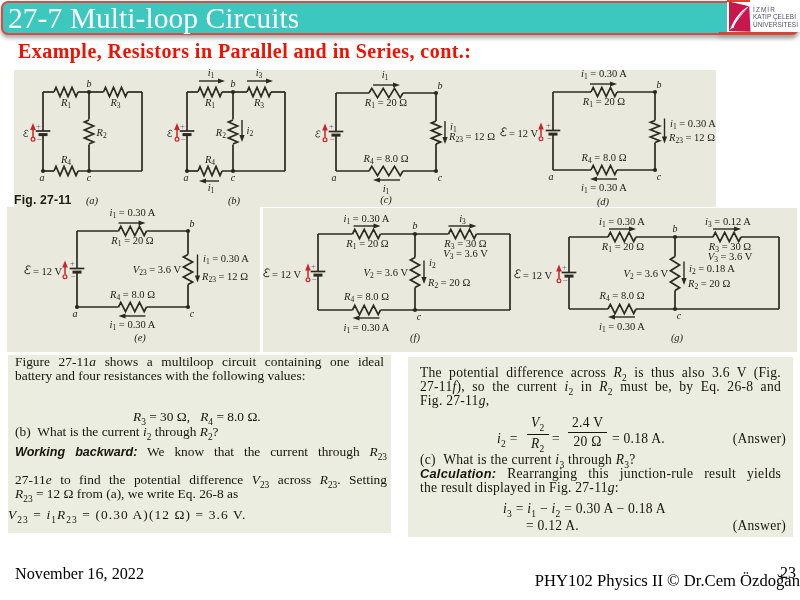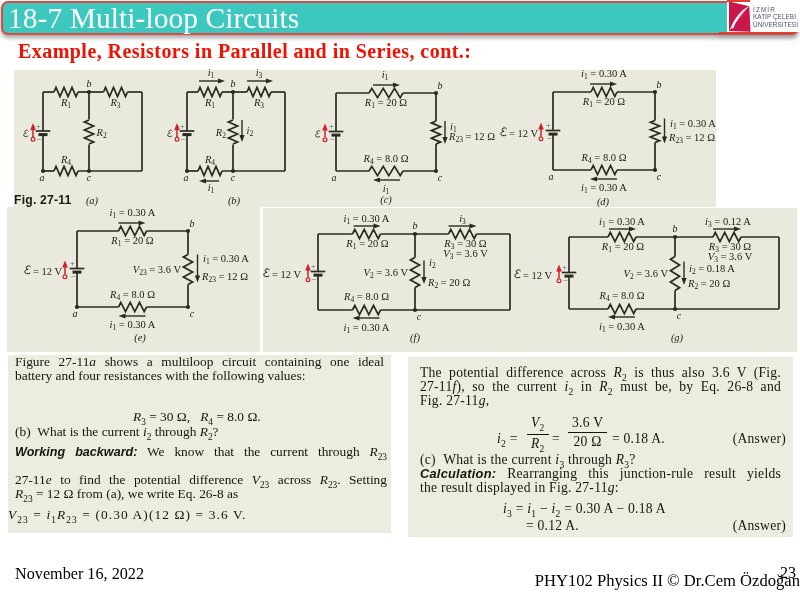--- a/index.html
+++ b/index.html
@@ -5,21 +5,21 @@
 body{font-family:"Liberation Serif",serif;position:relative}
 .abs{position:absolute}
 .panel{position:absolute;background:#e9eadd}
 .tp{position:absolute;background:#ebede0;color:#16150e}
 .jl{text-align:justify;text-align-last:justify}
 sub{font-size:70%}
 </style></head>
 <body>
 
 <div class="abs" style="left:1px;top:1px;width:794px;height:30px;background:#3cc7bf;border:2px solid #dc4a41;border-radius:7px;box-shadow:0 3px 4px rgba(110,110,110,0.6)"></div>
-<div class="abs" style="left:8px;top:2px;width:600px;height:32px;color:#fff;font-size:29.5px;line-height:32px;letter-spacing:0.05px">18-7 Multi-loop Circuits</div>
+<div class="abs" style="left:8px;top:2px;width:600px;height:32px;color:#fff;font-size:29.5px;line-height:32px;letter-spacing:0.05px">27-7 Multi-loop Circuits</div>
 
 <div class="abs" style="left:727px;top:0px;width:73px;height:32px;background:#fff"></div>
 <div class="abs" style="left:719px;top:31.5px;width:76px;height:2.5px;background:#d8422e;box-shadow:0 3px 4px rgba(110,110,110,0.6)"></div>
 <div class="abs" style="left:727px;top:0px;width:23px;height:1.5px;background:#d8422e"></div>
 <svg class="abs" style="left:721px;top:0px" width="79" height="32" viewBox="0 0 79 32">
   <polygon points="8,1.5 28.3,6.3 29.5,31.8 8,31" fill="#c9174d"></polygon>
   <path d="M9.5,28.5 C13,19 20,10 27.5,6.5 C21,12 15,20 12.5,28 Z" fill="#fff"></path>
   <path d="M9,29.5 C14,24 20,14 27.5,6.5" stroke="#fff" stroke-width="0.8" fill="none"></path>
   <text x="32" y="11.5" font-size="6.4" font-family="Liberation Sans" fill="#50506a" letter-spacing="1.1">İZMİR</text>
   <text x="32" y="19.3" font-size="6.4" font-family="Liberation Sans" fill="#50506a" letter-spacing="0.05">KATİP ÇELEBİ</text>
@@ -352,21 +352,21 @@
   <div class="abs jl" style="left:12px;top:8px;width:361px">The potential difference across <i>R</i><sub>2</sub> is thus also 3.6 V (Fig.</div>
   <div class="abs jl" style="left:12px;top:22px;width:361px">27-11<i>f</i>), so the current <i>i</i><sub>2</sub> in <i>R</i><sub>2</sub> must be, by Eq. 26-8 and</div>
   <div class="abs" style="left:12px;top:36px;width:361px">Fig. 27-11<i>g</i>,</div>
   <div class="abs" style="left:89px;top:74px"><i>i</i><sub>2</sub> =</div>
   <div class="abs" style="left:119px;top:58px;text-align:center">
       <span style="display:block;border-bottom:1.2px solid #16150e;padding:0 4px 1px"><i>V</i><sub>2</sub></span>
       <span style="display:block;padding:1px 4px 0"><i>R</i><sub>2</sub></span>
     </div>
   <div class="abs" style="left:144px;top:74px">=</div>
   <div class="abs" style="left:160px;top:58px;text-align:center">
-      <span style="display:block;border-bottom:1.2px solid #16150e;padding:0 4px 1px">3.6 V</span>
+      <span style="display:block;border-bottom:1.2px solid #16150e;padding:0 4px 1px">2.4 V</span>
       <span style="display:block;padding:1px 4px 0">20 Ω</span>
     </div>
   <div class="abs" style="left:204px;top:74px">= 0.18 A.</div>
   <div class="abs" style="left:245px;top:74px;width:133px;text-align:right">(Answer)</div>
   <div class="abs" style="left:12px;top:95px;width:361px">(c)&nbsp;&nbsp;What is the current <i>i</i><sub>3</sub> through <i>R</i><sub>3</sub>?</div>
   <div class="abs jl" style="left:12px;top:109px;width:361px"><b style="font-family:'Liberation Sans';font-style:italic;font-size:12.8px">Calculation:</b> Rearranging this junction-rule result yields</div>
   <div class="abs" style="left:12px;top:123px;width:361px">the result displayed in Fig. 27-11<i>g</i>:</div>
   <div class="abs" style="left:95px;top:144px"><i>i</i><sub>3</sub> = <i>i</i><sub>1</sub> − <i>i</i><sub>2</sub> = 0.30 A − 0.18 A</div>
   <div class="abs" style="left:118px;top:161px">= 0.12 A.</div>
   <div class="abs" style="left:245px;top:161px;width:133px;text-align:right">(Answer)</div>

